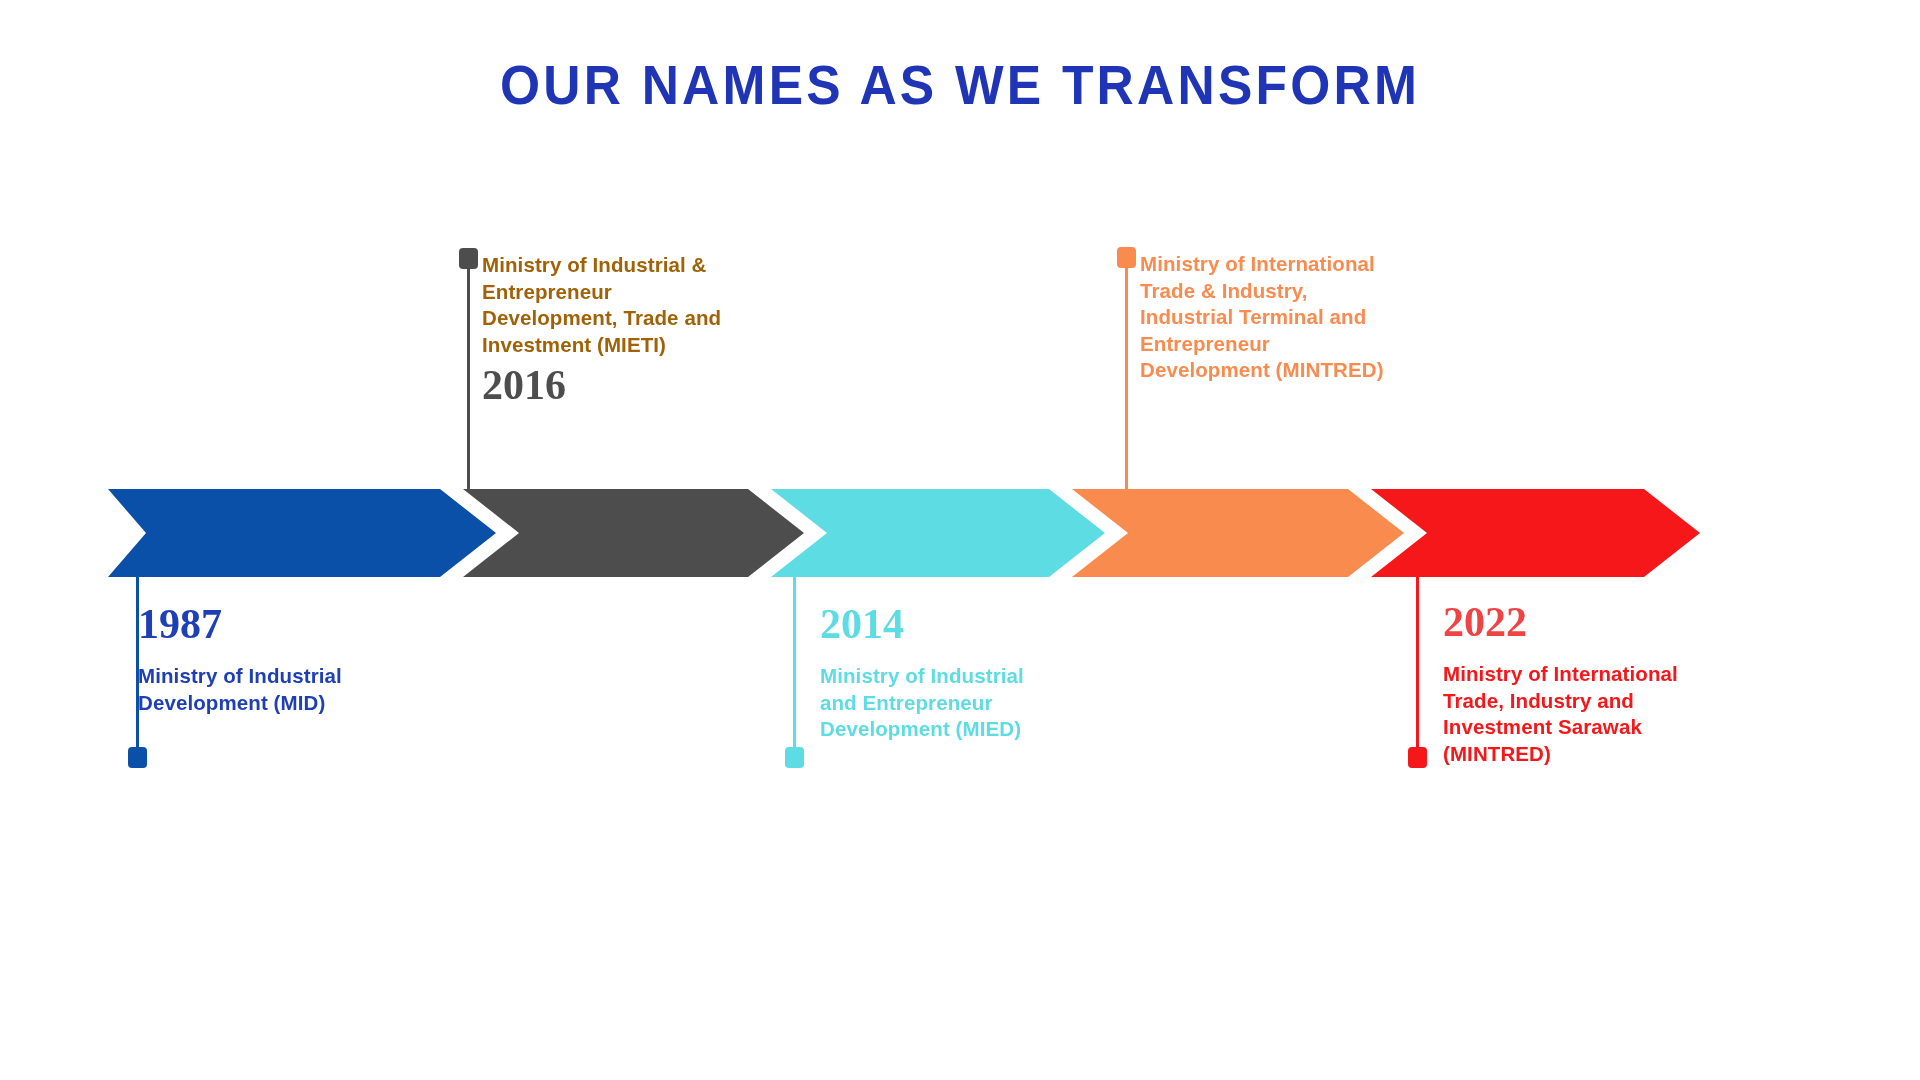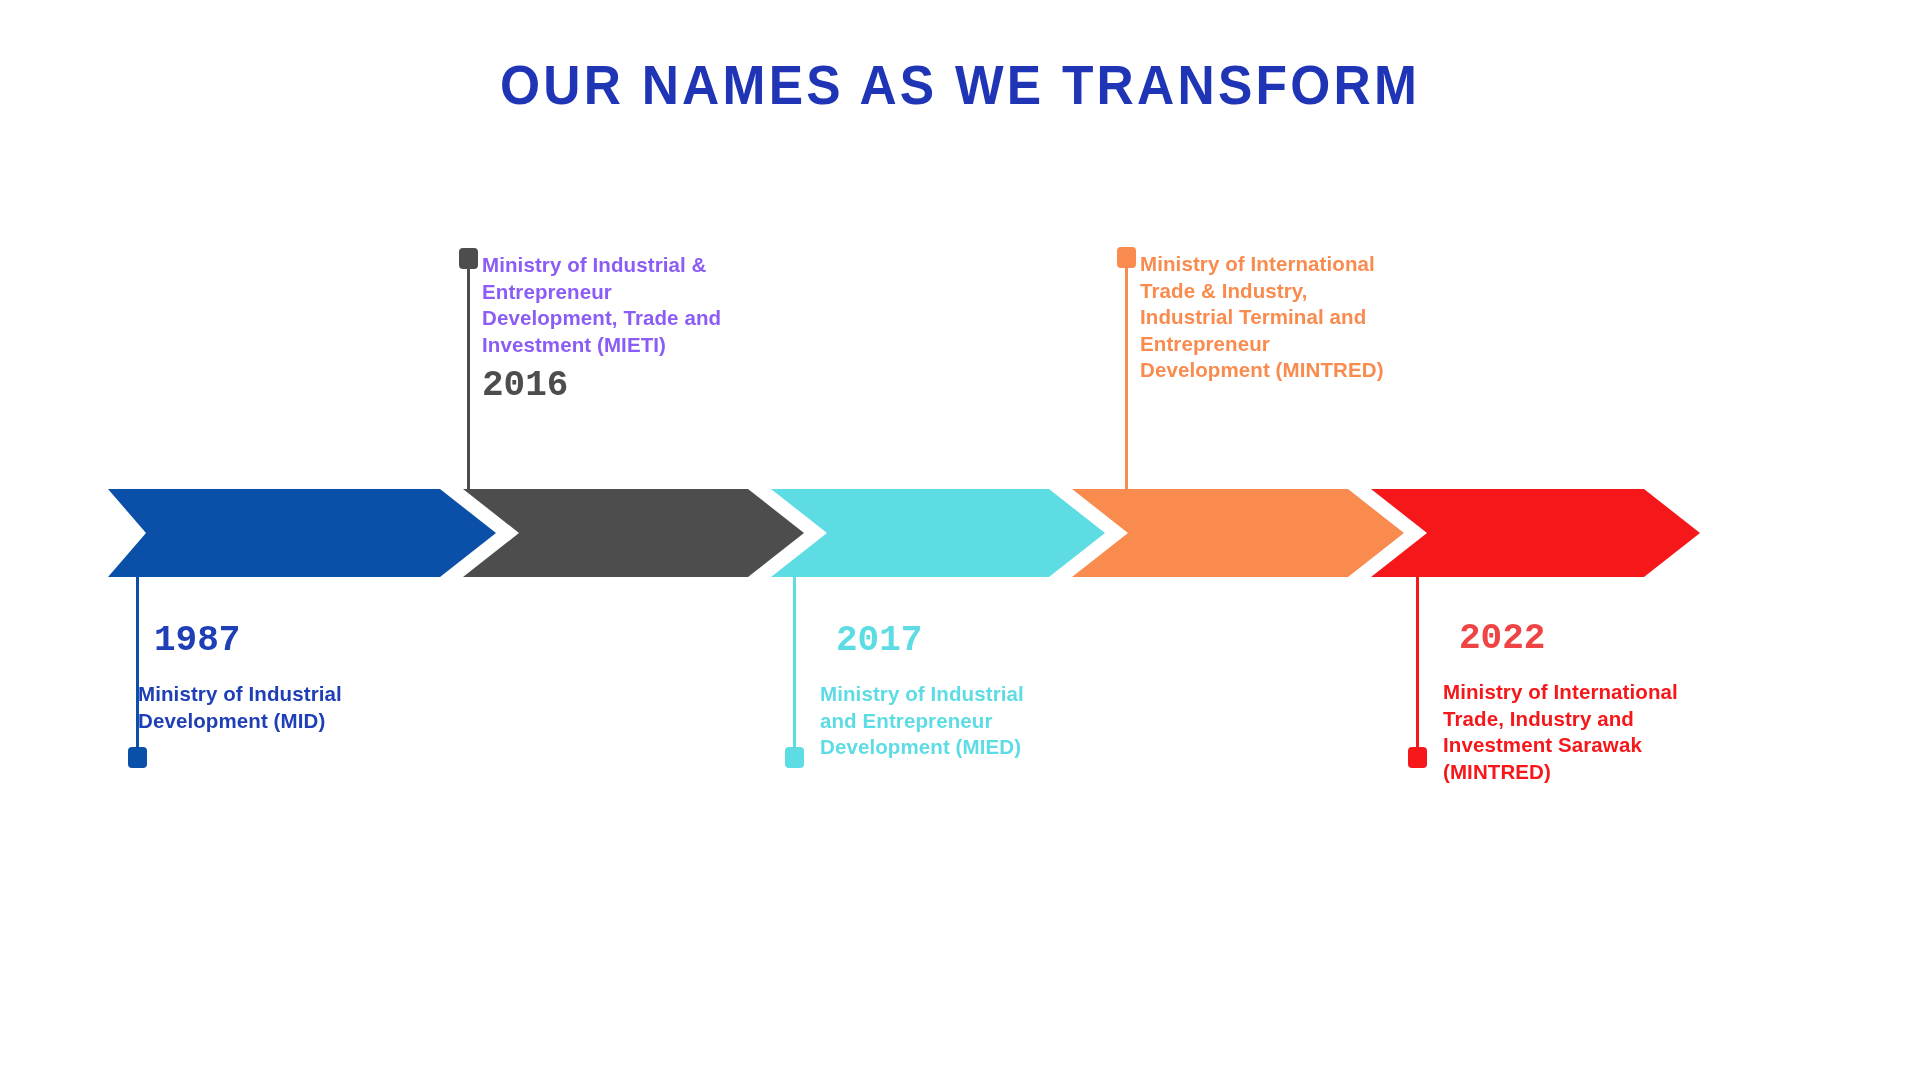--- a/index.html
+++ b/index.html
@@ -70,36 +70,36 @@
   }
   .lb-desc {
     font-family: "Liberation Sans", sans-serif;
     font-weight: bold;
     font-size: 20.5px;
     line-height: 26.6px;
     letter-spacing: 0.1px;
     white-space: pre-line;
   }
   .lb-year {
-    font-family: Liberation Mono, monospace;
+    font-family: Liberation Serif, serif;
     font-weight: bold;
-    font-size: 36px;
+    font-size: 42px;
     line-height: 49px;
     letter-spacing: 0px;
   }
   .lb-year.tight {
     line-height: 45px;
   }
 
   
   .block-top .lb-desc { margin: 0; }
   .block-top .lb-year { margin-top: 5px; }
 
   
-  .block-bottom .lb-year { margin: 16px; }
+  .block-bottom .lb-year { margin: 0; }
   .block-bottom .lb-desc { margin-top: 14px; }
 </style>
 </head>
 <body>
 
 <div id="canvas">
 
   <div id="title">OUR NAMES AS WE TRANSFORM</div>
 
   <svg id="bar-svg" viewBox="0 0 1920 1080" width="1920" height="1080">
@@ -114,21 +114,21 @@
 
     <polygon points="1371,489 1644,489 1700,533 1644,577 1371,577 1427,533" fill="#f5171a"></polygon>
   </svg>
 
   <div class="stem" style="left:459px; top:248px; width:22px; height:241px;">
     <div class="stem-cap" style="left:0; top:0; background:#4d4d4d;"></div>
     <div class="stem-line" style="left:8px; top:18px; height:223px; background:#4d4d4d;"></div>
   </div>
 
   <div class="label-block block-top" style="left:482px; top:252px; width:300px;">
-    <div class="lb-desc" style="color:#8b5cf6;">Ministry of Industrial &amp;
+    <div class="lb-desc" style="color:#a16207;">Ministry of Industrial &amp;
 Entrepreneur
 Development, Trade and
 Investment (MIETI)</div>
     <div class="lb-year tight" style="color:#4d4d4d;">2016</div>
   </div>
 
   <div class="stem" style="left:1117px; top:247px; width:22px; height:242px;">
     <div class="stem-cap" style="left:0; top:0; background:#f98b4f;"></div>
     <div class="stem-line" style="left:8px; top:18px; height:224px; background:#f98b4f;"></div>
   </div>
@@ -151,21 +151,21 @@
     <div class="lb-desc" style="color:#1e3fb5;">Ministry of Industrial
 Development (MID)</div>
   </div>
 
   <div class="stem" style="left:785px; top:577px; width:22px; height:192px;">
     <div class="stem-line" style="left:8px; top:0; height:175px; background:#5ddce4;"></div>
     <div class="stem-cap" style="left:0; top:170px; background:#5ddce4;"></div>
   </div>
 
   <div class="label-block block-bottom" style="left:820px; top:600px; width:300px;">
-    <div class="lb-year" style="color:#5ddce4;">2017</div>
+    <div class="lb-year" style="color:#5ddce4;">2014</div>
     <div class="lb-desc" style="color:#5ddce4;">Ministry of Industrial
 and Entrepreneur
 Development (MIED)</div>
   </div>
 
   <div class="stem" style="left:1408px; top:577px; width:22px; height:192px;">
     <div class="stem-line" style="left:8px; top:0; height:175px; background:#f5171a;"></div>
     <div class="stem-cap" style="left:0; top:170px; background:#f5171a;"></div>
   </div>
 

